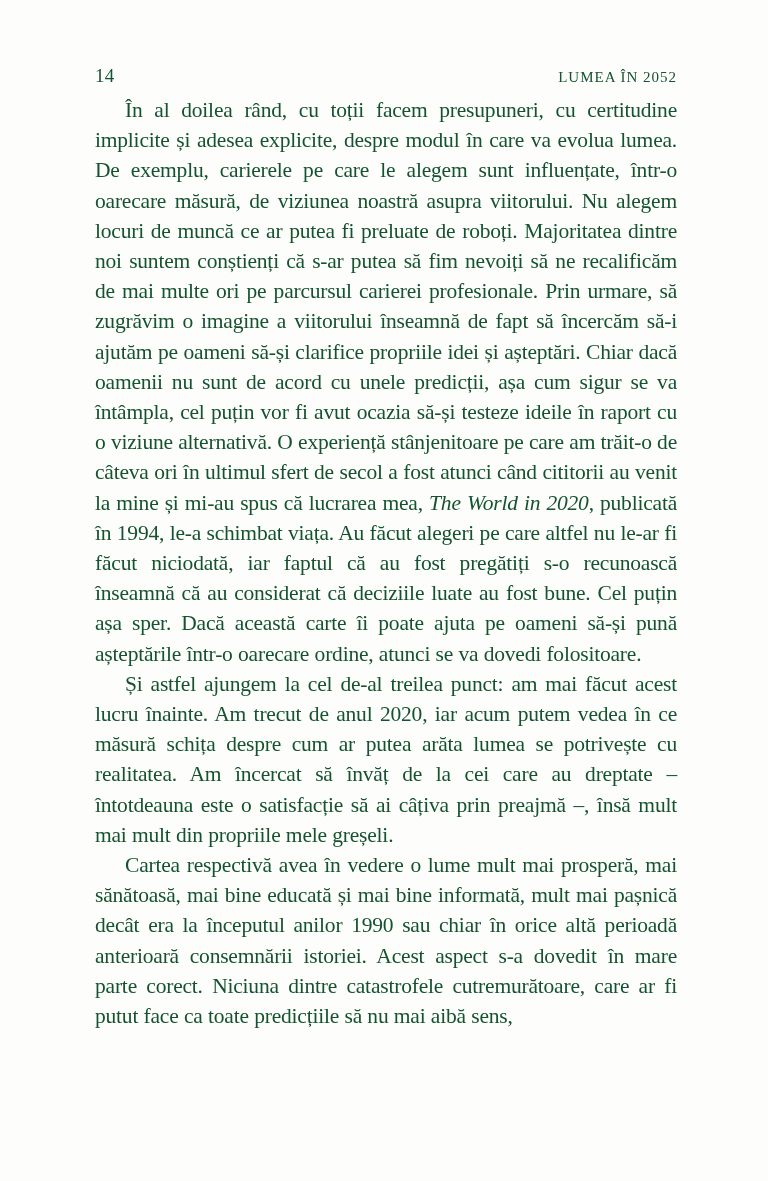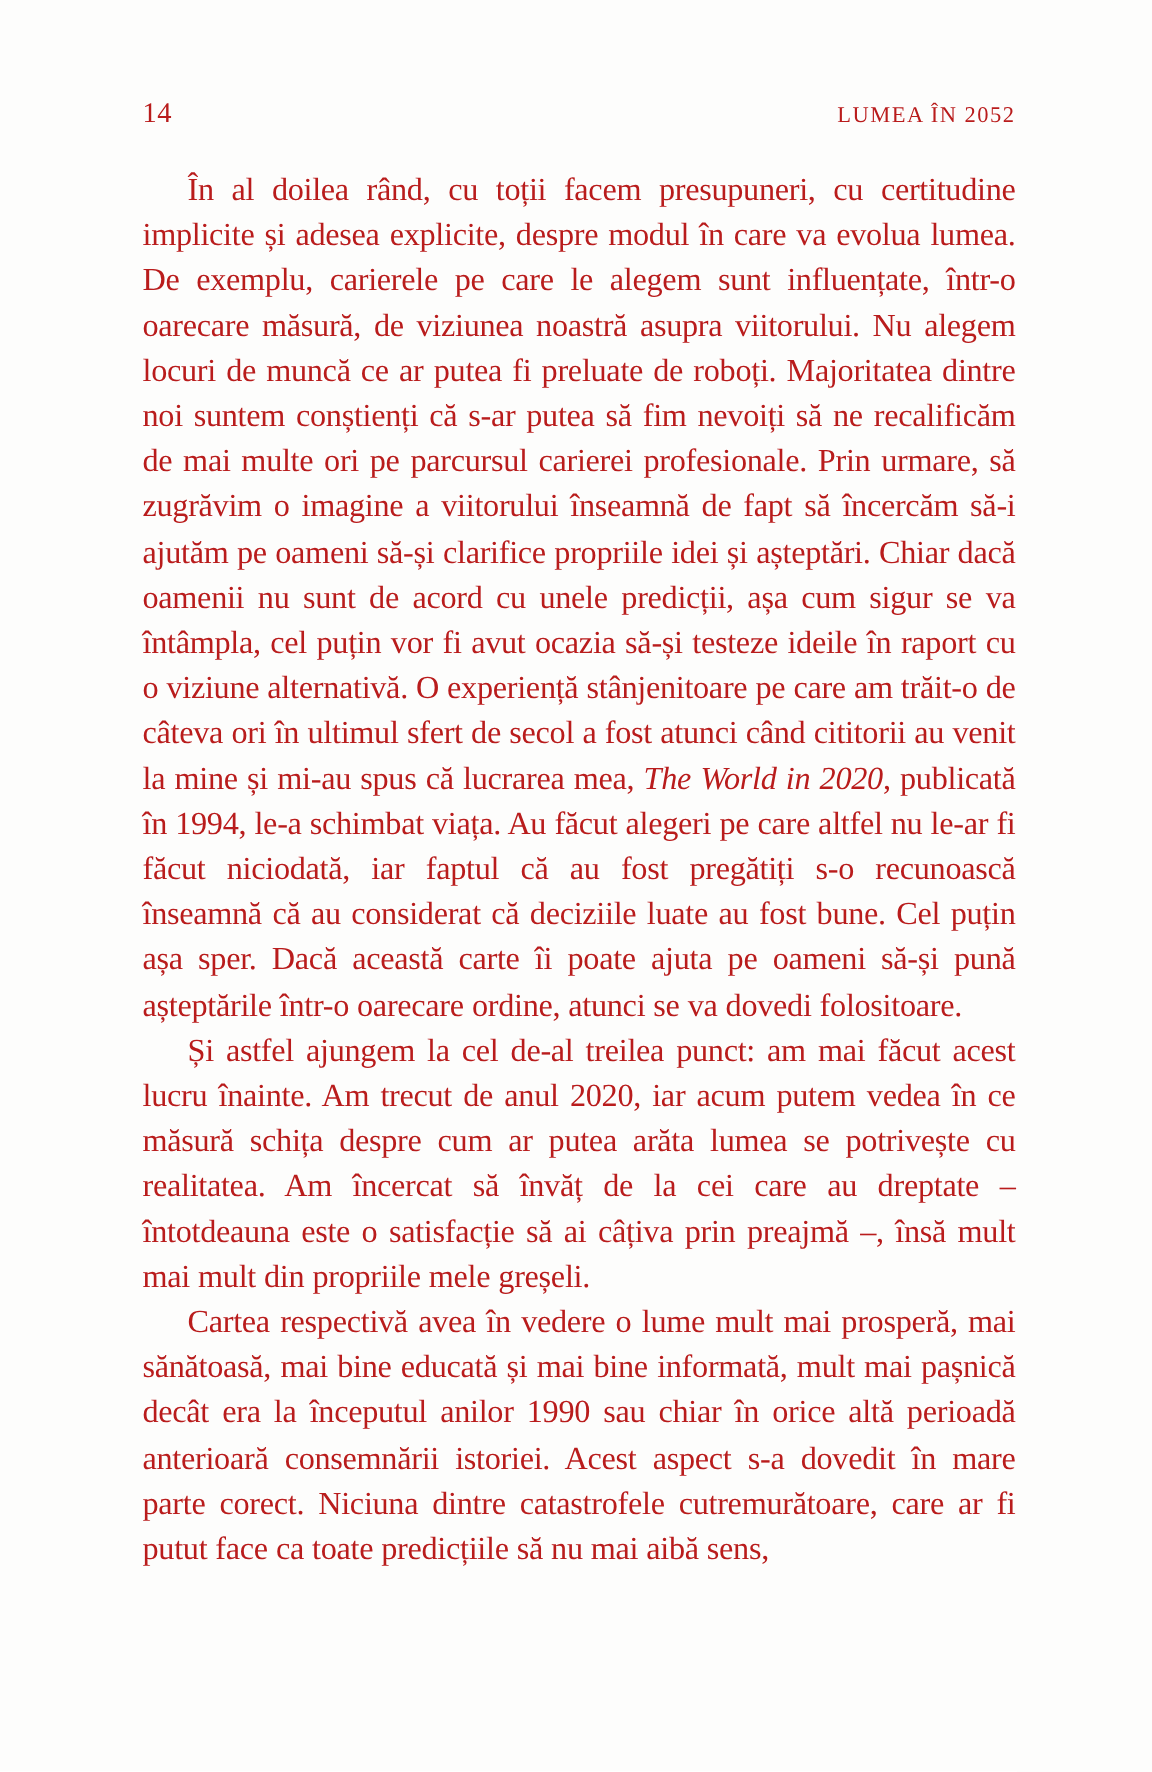--- a/index.html
+++ b/index.html
@@ -7,21 +7,21 @@
     padding: 0;
     background: #ffffff;
   }
   .page {
     position: relative;
     width: 768px;
     height: 1181px;
     background: #fdfdfc;
     overflow: hidden;
     font-family: "Liberation Serif", "DejaVu Serif", serif;
-    color: #b91c1c;
+    color: #14532d;
   }
   .running-head {
     position: absolute;
     top: 66px;
     left: 95px;
     width: 582px;
     display: flex;
     justify-content: space-between;
     align-items: baseline;
   }
@@ -30,21 +30,21 @@
     line-height: 1;
     letter-spacing: 0.3px;
   }
   .running-title {
     font-size: 15px;
     line-height: 1;
     letter-spacing: 1px;
   }
   .text-block {
     position: absolute;
-    top: 111px;
+    top: 95px;
     left: 95px;
     width: 582px;
   }
   .para {
     margin: 0;
     text-indent: 30px;
     text-align: justify;
     font-size: 21.5px;
     line-height: 30.2px;
     letter-spacing: -0.2px;

